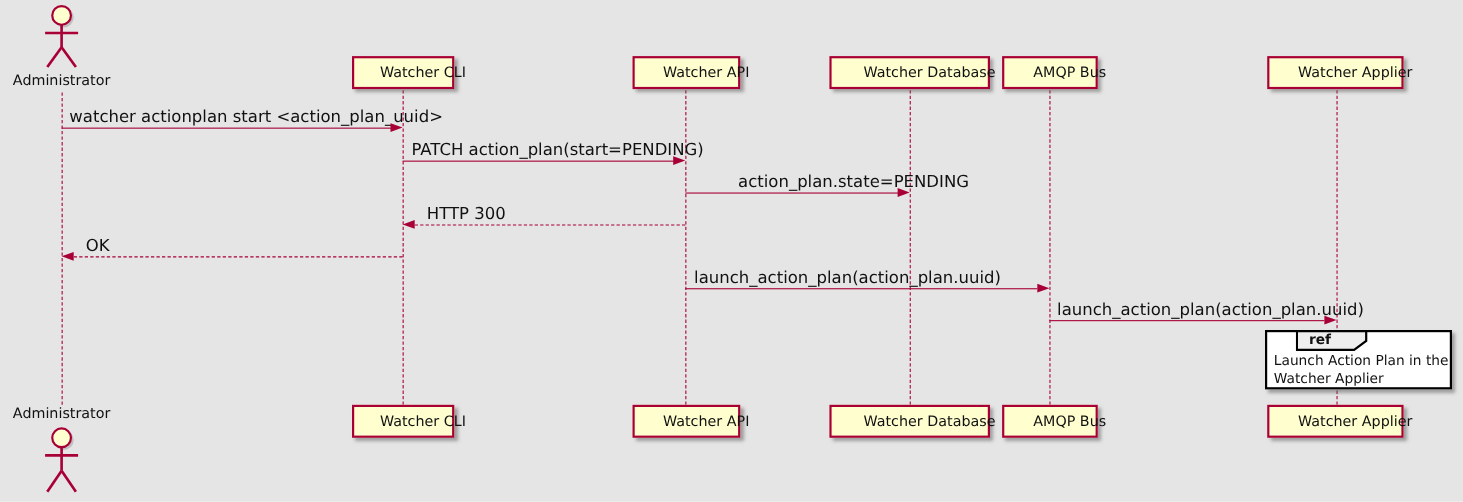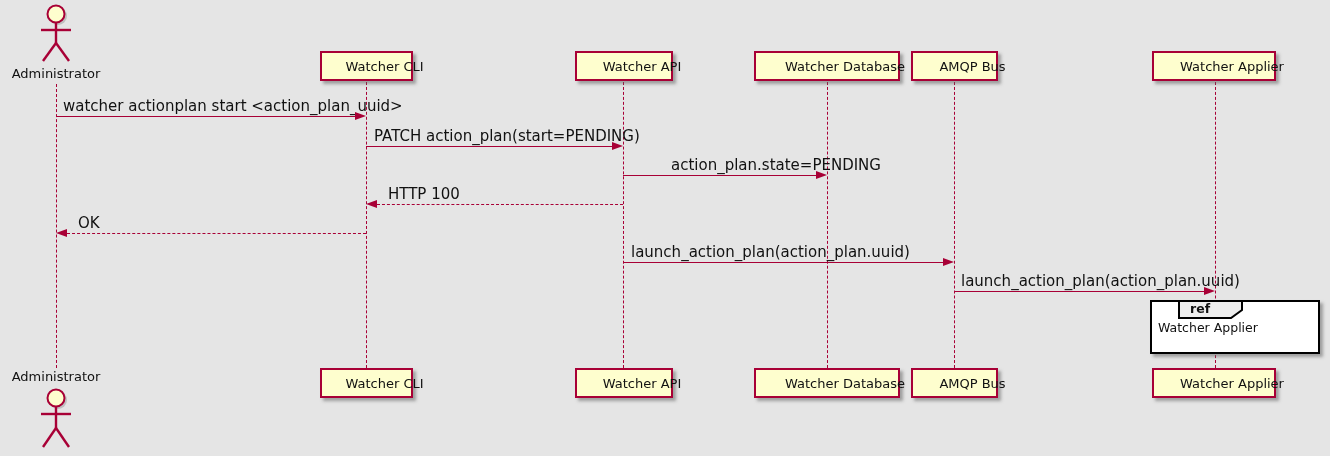--- a/index.html
+++ b/index.html
@@ -149,21 +149,21 @@
     <div class="arr right" style="left:612px;top:142px;"></div>
   </div>
 
   <div>
     <span class="msg-label" style="left:631px;top:157px;margin-left:40px;">action_plan.state=PENDING</span>
     <div class="msg-line solid" style="left:623px;top:175px;width:194px;"></div>
     <div class="arr right" style="left:816px;top:171px;"></div>
   </div>
 
   <div>
-    <span class="msg-label" style="left:388px;top:186px;">HTTP 100</span>
+    <span class="msg-label" style="left:388px;top:186px;">HTTP 300</span>
     <div class="msg-line dashed" style="left:377px;top:204px;width:246px;"></div>
     <div class="arr left" style="left:366px;top:200px;"></div>
   </div>
 
   <div>
     <span class="msg-label" style="left:78px;top:215px;">OK</span>
     <div class="msg-line dashed" style="left:67px;top:233px;width:299px;"></div>
     <div class="arr left" style="left:56px;top:229px;"></div>
   </div>
 
@@ -180,17 +180,18 @@
   </div>
 
   <div class="ref-frag">
     <div class="ref-tab">
       <svg width="66" height="19" viewBox="0 0 66 19">
         <path d="M1,1 H64 V10 L53,18 H1 Z" fill="#EEEEEE" stroke="#000000" stroke-width="2"></path>
       </svg>
       <span class="ref-keyword">ref</span>
     </div>
     <div class="ref-body">
+      <div>Launch Action Plan in the</div>
       <div>Watcher Applier</div>
     </div>
   </div>
 
 </div>
 
 </body></html>

